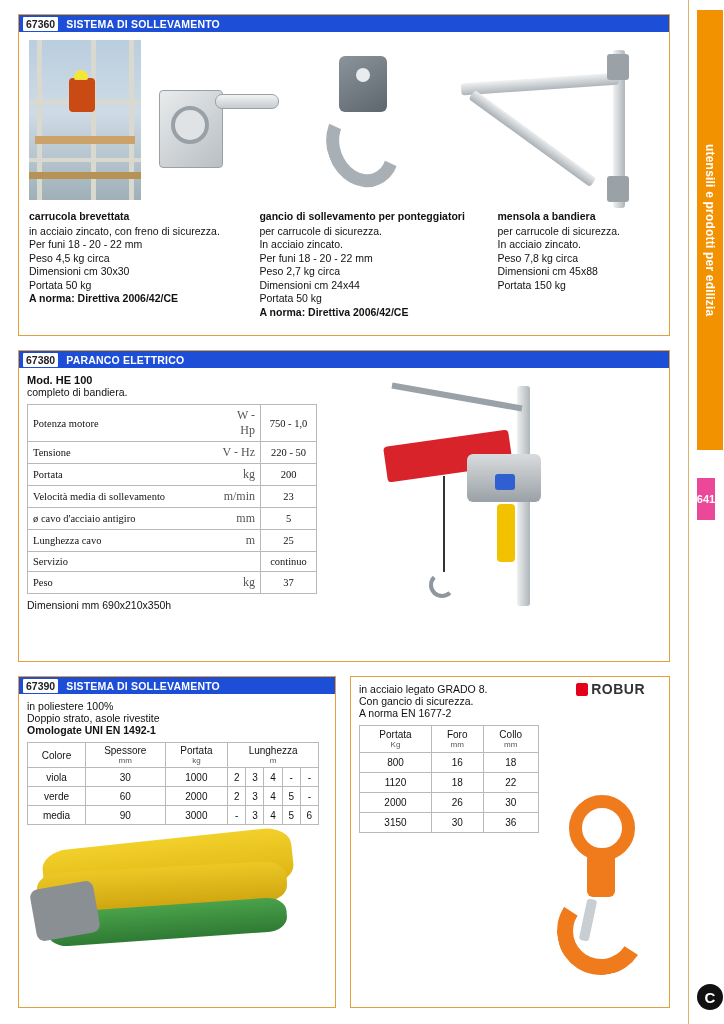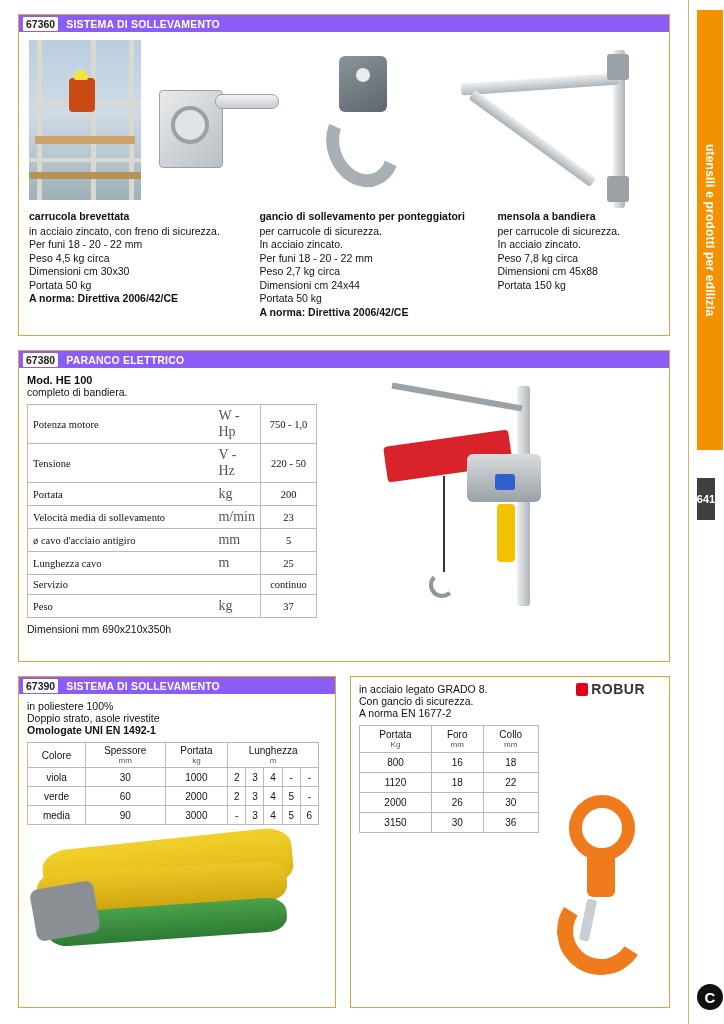--- a/index.html
+++ b/index.html
@@ -26,38 +26,38 @@
   }
   .rail-text{
     position:absolute; left:8px; top:10px; width:26px; height:440px;
     color:#fff; font-size:12px; font-weight:bold;
     writing-mode:vertical-rl; text-orientation:mixed;
     display:flex; align-items:center; justify-content:center;
     letter-spacing:.2px;
   }
   .rail-page{
     position:absolute; left:8px; top:478px; width:18px; height:42px;
-    background:#404040; color:#fff; font-size:11px; font-weight:bold;
+    background:#ec4899; color:#fff; font-size:11px; font-weight:bold;
     display:flex; align-items:center; justify-content:center;
   }
   .rail-logo{
     position:absolute; left:8px; bottom:14px; width:26px; height:26px;
     border-radius:50%; background:#111; color:#fff;
     font-size:15px; font-weight:bold; display:flex; align-items:center; justify-content:center;
   }
 
   
   .panel{
     position:absolute;
     border:1px solid #E2A13B;
     background:#fff;
   }
   .panel-head{
     height:17px;
-    background:#8b5cf6;
+    background:#1d4ed8;
     display:flex; align-items:center;
     padding:0 4px;
     gap:8px;
   }
   .code{
     font-size:10.5px; font-weight:bold; color:#fff;
     background:#fff; color:#222; padding:0 3px; line-height:14px;
     border-radius:1px;
   }
   .head-title{
@@ -154,21 +154,21 @@
   #panel-paranco{ left:18px; top:350px; width:652px; height:312px; }
   .p2-body{ position:relative; padding:6px 8px 0 8px; }
   .mod{ font-weight:bold; font-size:11px; }
   .mod-sub{ font-size:10.5px; margin-bottom:6px;}
   table.spec{
     border-collapse:collapse; width:290px; font-size:10.5px;font-family:Liberation Serif, serif;
   }
   table.spec td{
     border:1px solid #b9b9b9; padding:3px 5px; height:20px;
   }
-  table.spec td.unit{ color:#555; font-size:14px; width:46px; border-left:none;}
+  table.spec td.unit{ text-align:right; color:#555; font-size:12px; width:46px; border-left:none;}
   table.spec td.lbl{ border-right:none; }
   table.spec td.val{ text-align:center; width:56px; }
   .dims{ font-size:10.5px; margin-top:5px; }
 
   .hoist{ position:absolute; left:330px; top:8px; width:300px; height:250px; }
   .hoist .mast{
     position:absolute; left:168px; top:10px; width:13px; height:220px;
     background:linear-gradient(90deg,#eef0f1,#aeb5ba); border-radius:3px;
   }
   .hoist .boom{

